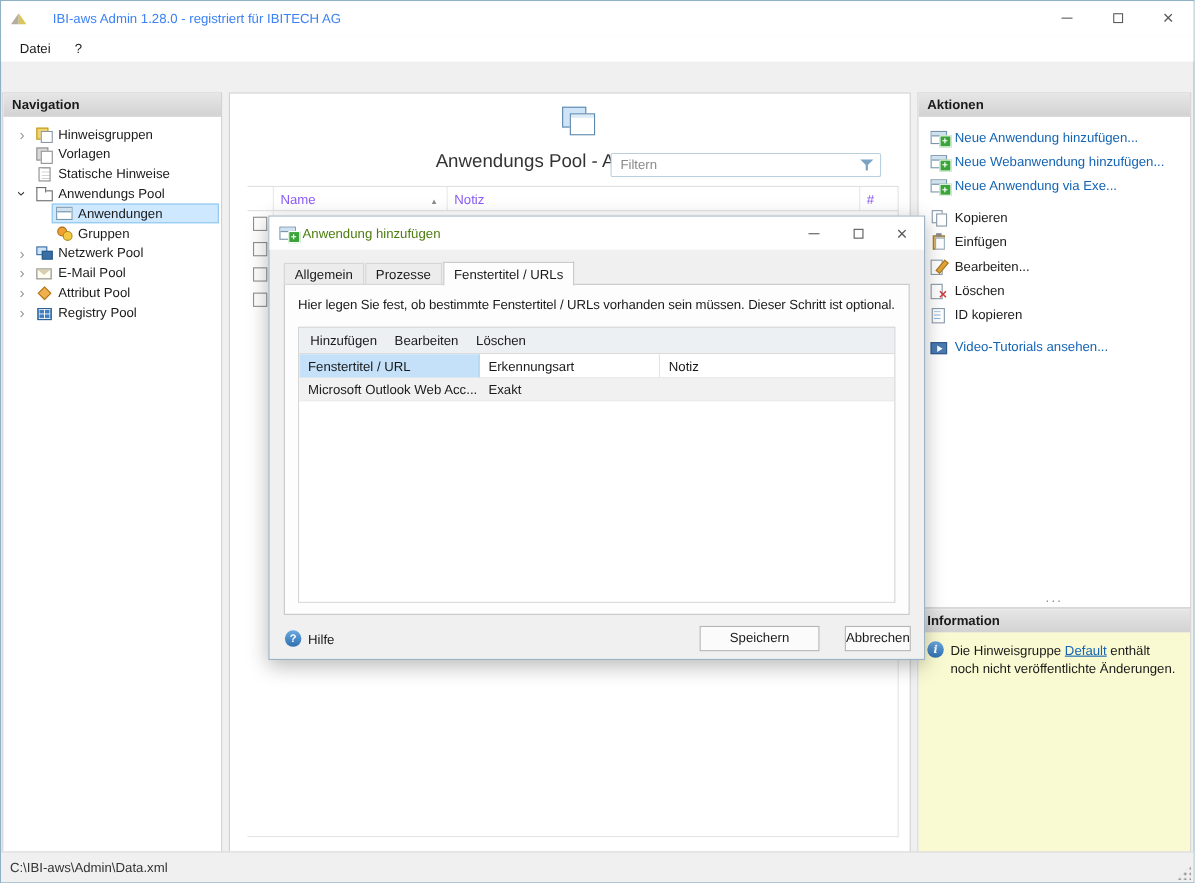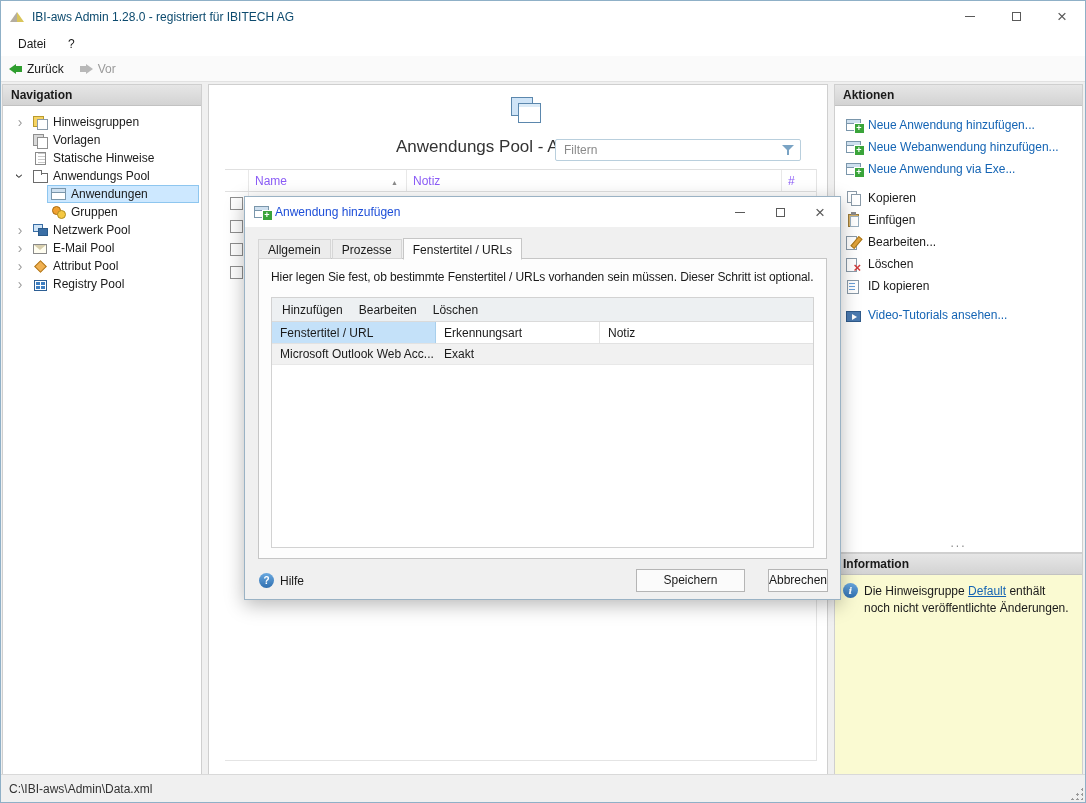--- a/index.html
+++ b/index.html
@@ -6,21 +6,21 @@
   html,body { width:1086px; height:803px; overflow:hidden; }
   body { font-family:"Liberation Sans","DejaVu Sans",sans-serif; font-size:12px; color:#1a1a1a; background:#f0f0f0; position:relative; }
 
   .app { position:absolute; inset:0; border:1px solid #8fb0c7; background:#f0f0f0; }
 
   
   .titlebar { position:absolute; left:0; top:0; right:0; height:31px; background:#fff; display:flex; align-items:center; }
   .ic-logo { width:14px; height:12px; position:relative; margin-left:9px; flex:none; }
   .ic-logo::before { content:""; position:absolute; left:0; top:1px; border-left:7px solid transparent; border-bottom:10px solid #b4ada0; }
   .ic-logo::after  { content:""; position:absolute; right:0; top:1px; border-right:7px solid transparent; border-bottom:10px solid #d9c55a; }
-  .title-text { margin-left:8px; color:#0c4a6e; }
+  .title-text { margin-left:24px; color:#3b82f6; }
   .winbtns { margin-left:auto; display:flex; height:100%; }
   .winbtn { width:46px; height:100%; display:flex; align-items:center; justify-content:center; }
   .glyph-min { width:10px; height:1px; background:#5a5a5a; }
   .glyph-max { width:9px; height:9px; border:1px solid #5a5a5a; }
   .glyph-close::before { content:"×"; font-size:17px; line-height:1; color:#5a5a5a; }
 
   
   .menubar { position:absolute; top:31px; left:0; right:0; height:24px; background:#fff; display:flex; align-items:center; padding-left:6px; }
   .menu-item { padding:3px 11px; }
   .toolbar { position:absolute; top:55px; left:0; right:0; height:26px; background:#fafafa; border-bottom:1px solid #e2e2e2; display:flex; align-items:center; padding-left:8px; gap:16px; }
@@ -133,21 +133,21 @@
   .info-body { position:absolute; top:21px; left:0; right:0; bottom:0; background:#fafad2; padding:8px; display:flex; gap:6px; align-items:flex-start; }
   .ic-info { width:15px; height:15px; border-radius:50%; background:linear-gradient(#6aa9e0,#2f6fb0); flex:none; text-align:center; }
   .ic-info::before { content:"i"; color:#fff; font:italic bold 10px/15px "DejaVu Serif",serif; }
   .info-text { line-height:1.4; width:205px; }
   .text-link { color:#1464b4; text-decoration:underline; }
 
   
   .dialog { position:absolute; left:243px; top:195px; width:597px; height:404px; background:#f0f0f0; border:1px solid #9ab2c4; box-shadow:0 5px 18px rgba(0,0,0,.28); z-index:10; }
   .dlg-titlebar { height:30px; background:#fff; display:flex; align-items:center; }
   .dlg-titlebar .tico { margin-left:8px; }
-  .dlg-title { margin-left:6px; color:#1d4ed8; }
+  .dlg-title { margin-left:6px; color:#4d7c0f; }
   .dlg-btns { margin-left:auto; display:flex; height:100%; }
   .dlg-btn { width:40px; height:100%; display:flex; align-items:center; justify-content:center; }
   .tabs { position:absolute; left:13px; top:40px; height:22px; display:flex; align-items:flex-end; z-index:2; }
   .tab { height:20px; padding:3px 9px 0; background:#ececec; border:1px solid #d6d6d6; margin-right:1px; }
   .tab.active { height:22px; padding-top:4px; background:#fdfdfd; border-color:#c6c6c6; border-bottom:1px solid #fdfdfd; margin-bottom:-1px; }
   .tabpage { position:absolute; left:13px; right:13px; top:61px; bottom:40px; background:#fdfdfd; border:1px solid #c6c6c6; overflow:hidden; }
   .dlg-desc { padding:11px 12px 0; white-space:nowrap; letter-spacing:-0.1px; }
   .dlg-box { position:absolute; left:12px; right:12px; top:38px; bottom:10px; border:1px solid #d2d2d2; background:#fff; display:flex; flex-direction:column; overflow:hidden; }
   .dlg-toolbar { height:24px; background:#edf0f2; border-bottom:1px solid #dadada; display:flex; align-items:center; padding-left:2px; flex:none; }
   .dlg-tool-btn { padding:3px 8px; }
@@ -191,36 +191,20 @@
           <span class="glyph-close"></span>
         </div>
     </div>
   </div>
 
   <div class="menubar">
     <span class="menu-item">Datei</span>
     <span class="menu-item">?</span>
   </div>
 
-  <div class="toolbar">
-    <span class="tool-item">
-      <span class="arr">
-          <span class="head-left"></span>
-          <span class="tail-green"></span>
-        </span>
-      <span>Zurück</span>
-    </span>
-    <span class="tool-item disabled">
-      <span class="arr">
-          <span class="tail-gray"></span>
-          <span class="head-right"></span>
-        </span>
-      <span>Vor</span>
-    </span>
-  </div>
 
   <div class="panel nav-panel">
     <div class="panel-header">Navigation</div>
     <div class="tree">
       <div class="tree-item">
         <span class="chev"><span class="g"></span></span>
         <div class="row-body">
           <span class="tico">
               <span class="ic-hint"></span>
             </span>

